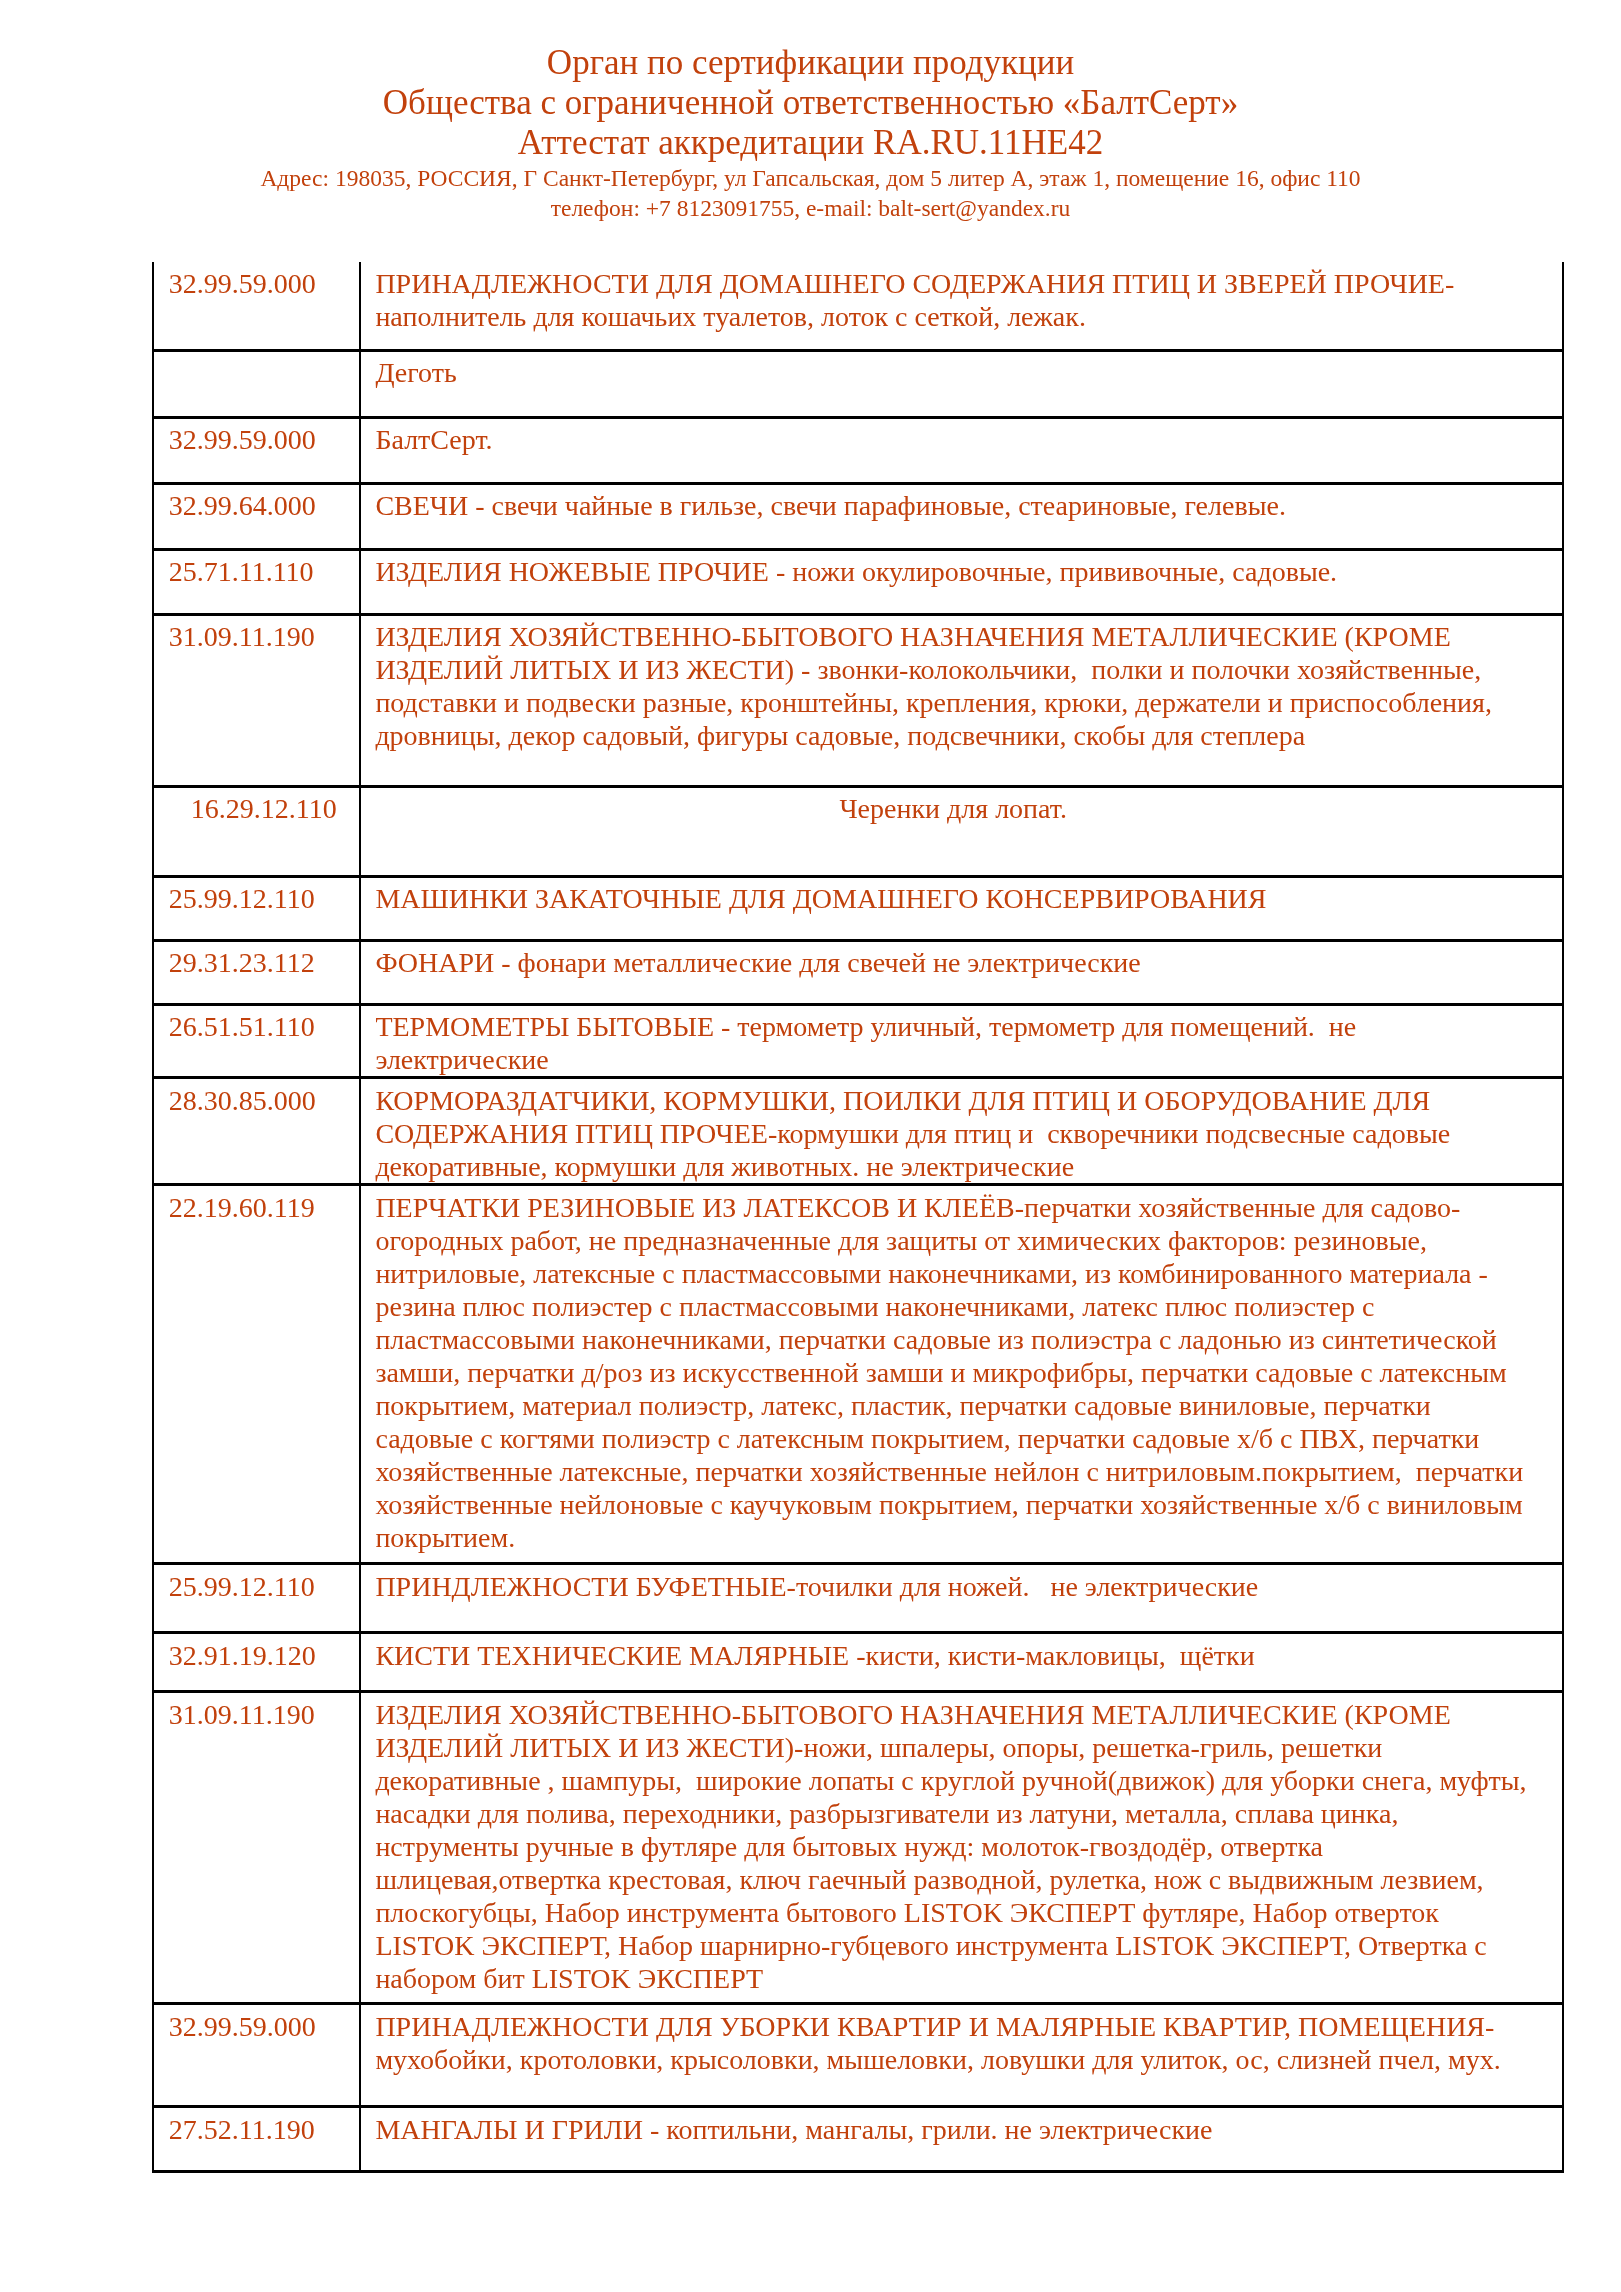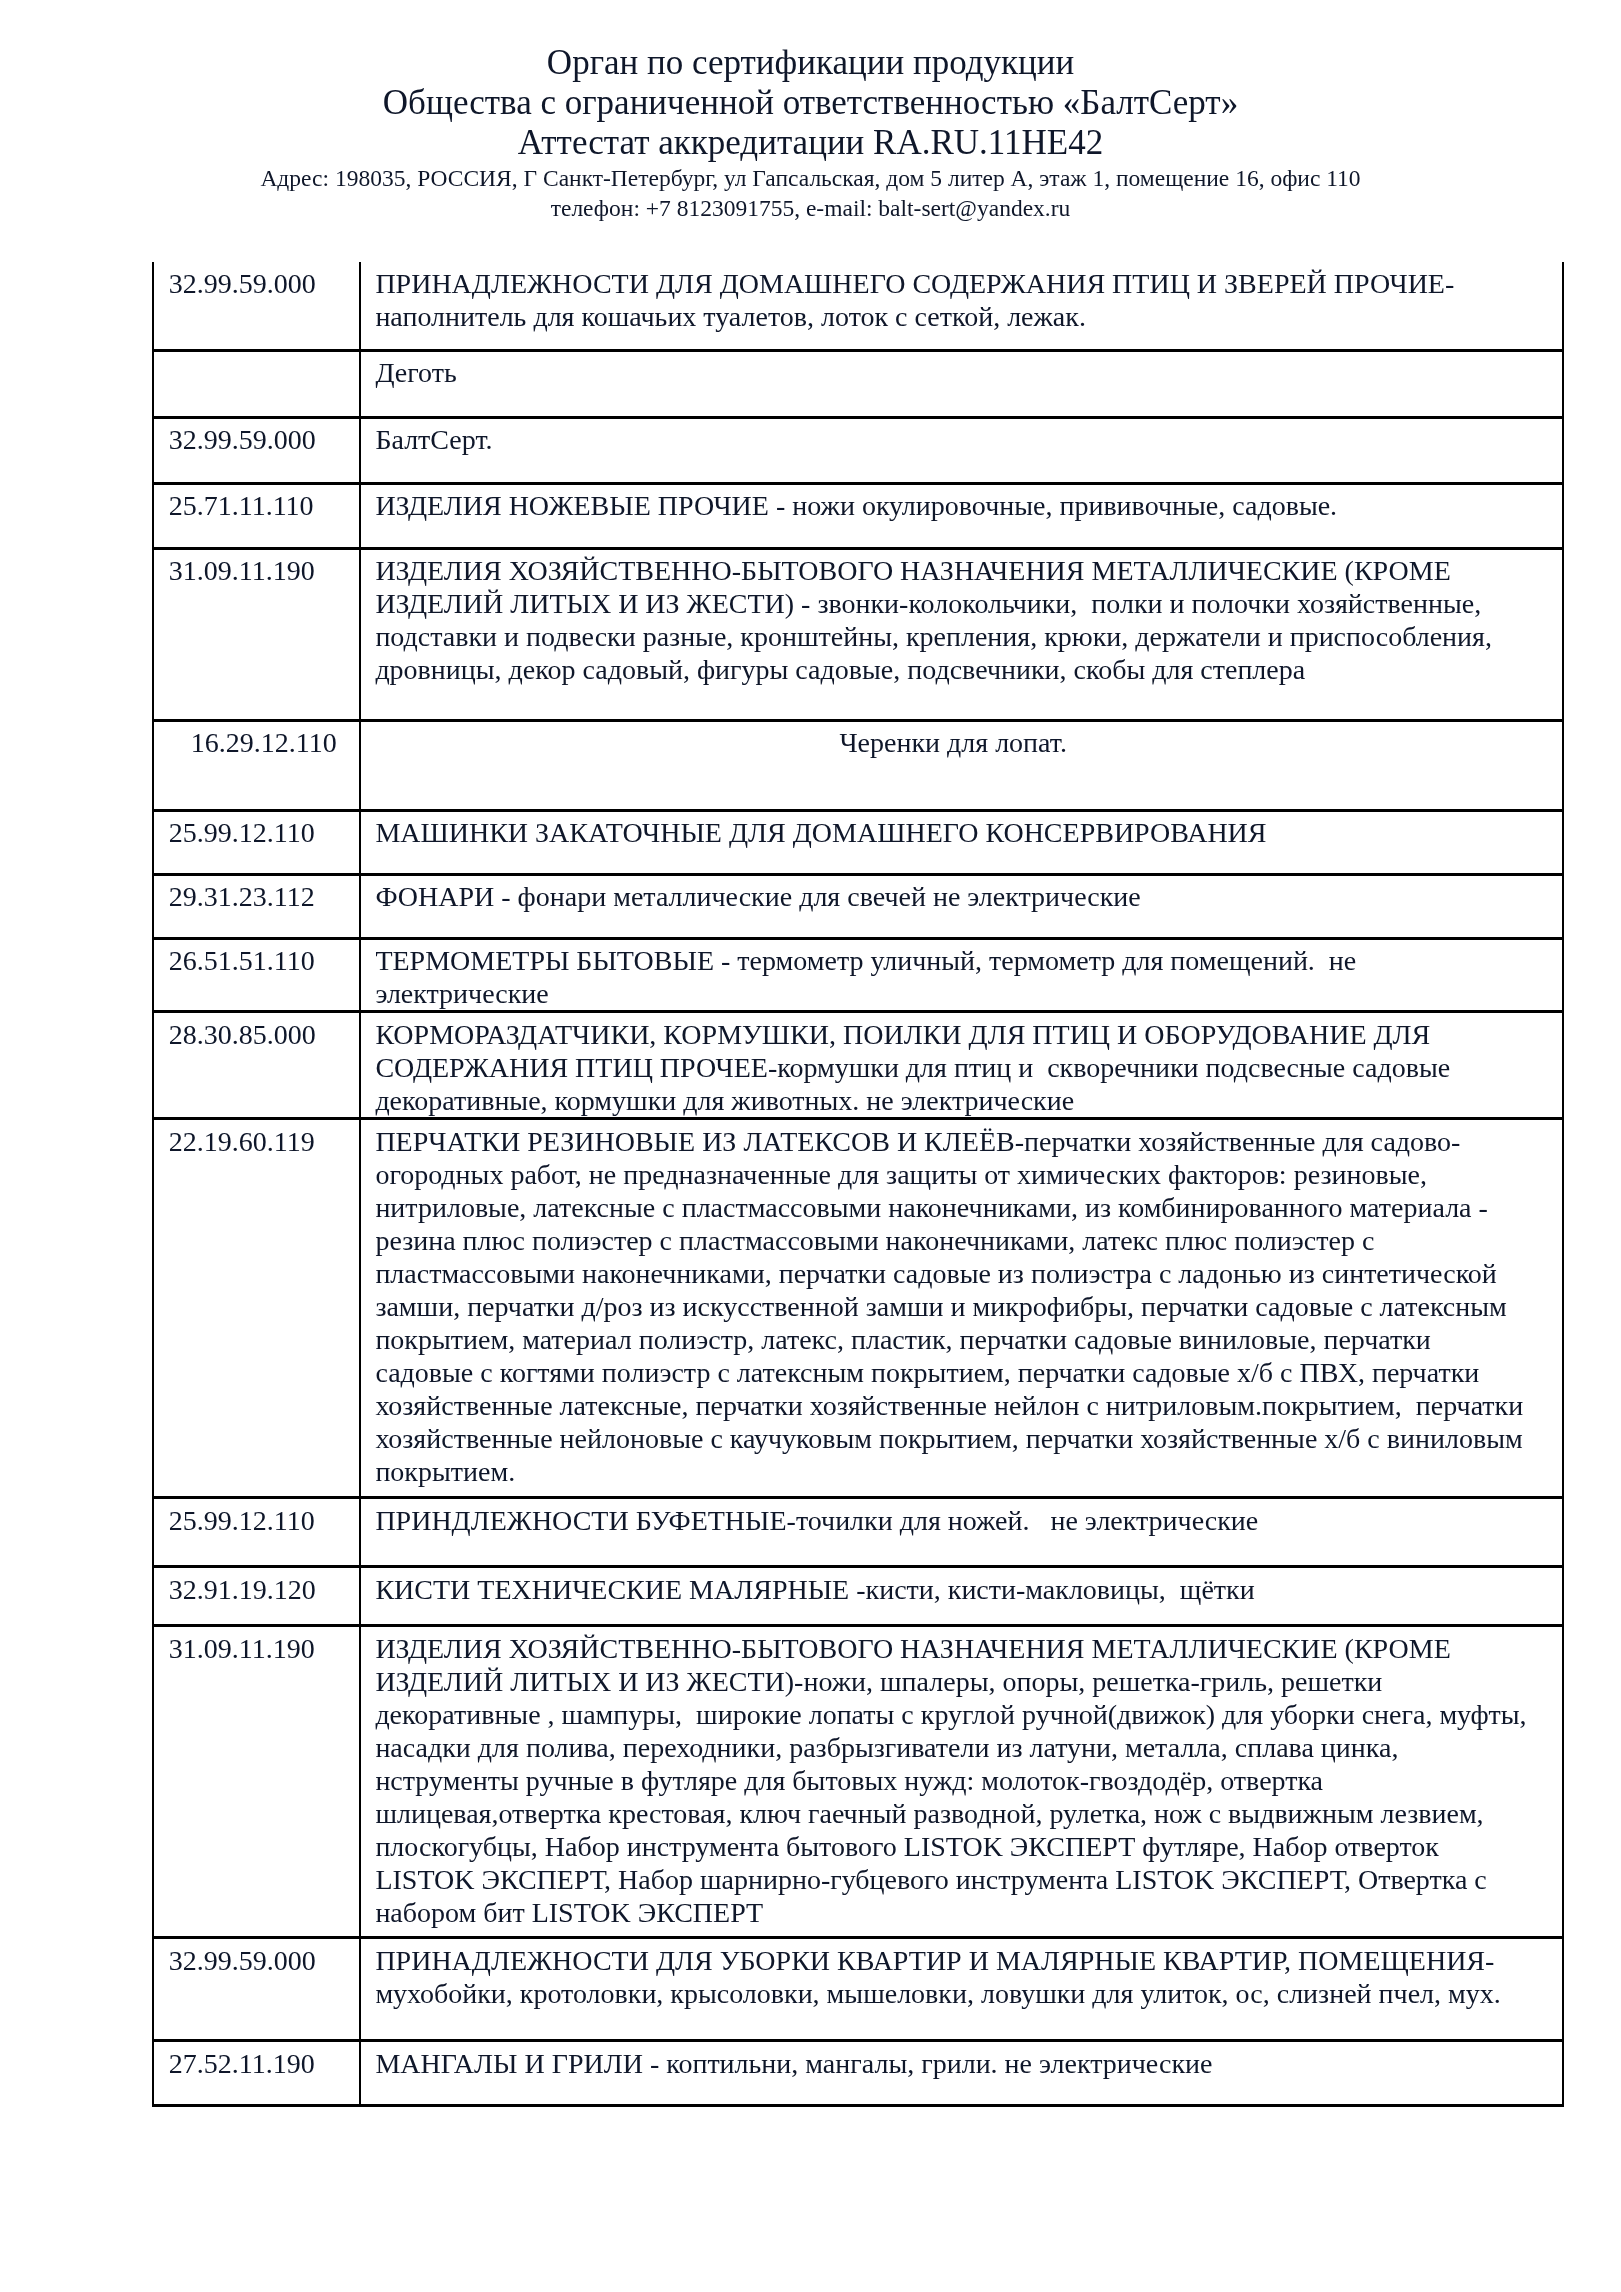--- a/index.html
+++ b/index.html
@@ -5,21 +5,21 @@
   html, body {
     margin: 0;
     padding: 0;
     background: #ffffff;
   }
   .page {
     position: relative;
     width: 1621px;
     height: 2293px;
     background: #ffffff;
-    color: #0f172a;
+    color: #c2410c;
     font-family: "Liberation Serif", "DejaVu Serif", serif;
     overflow: hidden;
   }
   .header {
     padding-top: 43px;
     text-align: center;
   }
   .h-big {
     font-size: 35px;
     line-height: 40px;
@@ -73,20 +73,24 @@
           <td class="desc">ПРИНАДЛЕЖНОСТИ ДЛЯ ДОМАШНЕГО СОДЕРЖАНИЯ ПТИЦ И ЗВЕРЕЙ ПРОЧИЕ-наполнитель для кошачьих туалетов, лоток с сеткой, лежак.</td>
         </tr>
         <tr style="height: 67px;">
           <td class="code"></td>
           <td class="desc">Деготь</td>
         </tr>
         <tr style="height: 66px;">
           <td class="code">32.99.59.000</td>
           <td class="desc">БалтСерт.</td>
         </tr>
+        <tr style="height: 66px;">
+          <td class="code">32.99.64.000</td>
+          <td class="desc">СВЕЧИ - свечи чайные в гильзе, свечи парафиновые, стеариновые, гелевые.</td>
+        </tr>
         <tr style="height: 65px;">
           <td class="code">25.71.11.110</td>
           <td class="desc">ИЗДЕЛИЯ НОЖЕВЫЕ ПРОЧИЕ - ножи окулировочные, прививочные, садовые.</td>
         </tr>
         <tr style="height: 172px;">
           <td class="code">31.09.11.190</td>
           <td class="desc">ИЗДЕЛИЯ ХОЗЯЙСТВЕННО-БЫТОВОГО НАЗНАЧЕНИЯ МЕТАЛЛИЧЕСКИЕ (КРОМЕ ИЗДЕЛИЙ ЛИТЫХ И ИЗ ЖЕСТИ) - звонки-колокольчики,  полки и полочки хозяйственные,  подставки и подвески разные, кронштейны, крепления, крюки, держатели и приспособления,  дровницы, декор садовый, фигуры садовые, подсвечники, скобы для степлера</td>
         </tr>
         <tr style="height: 90px; text-align: center;">
           <td class="code">16.29.12.110</td>

